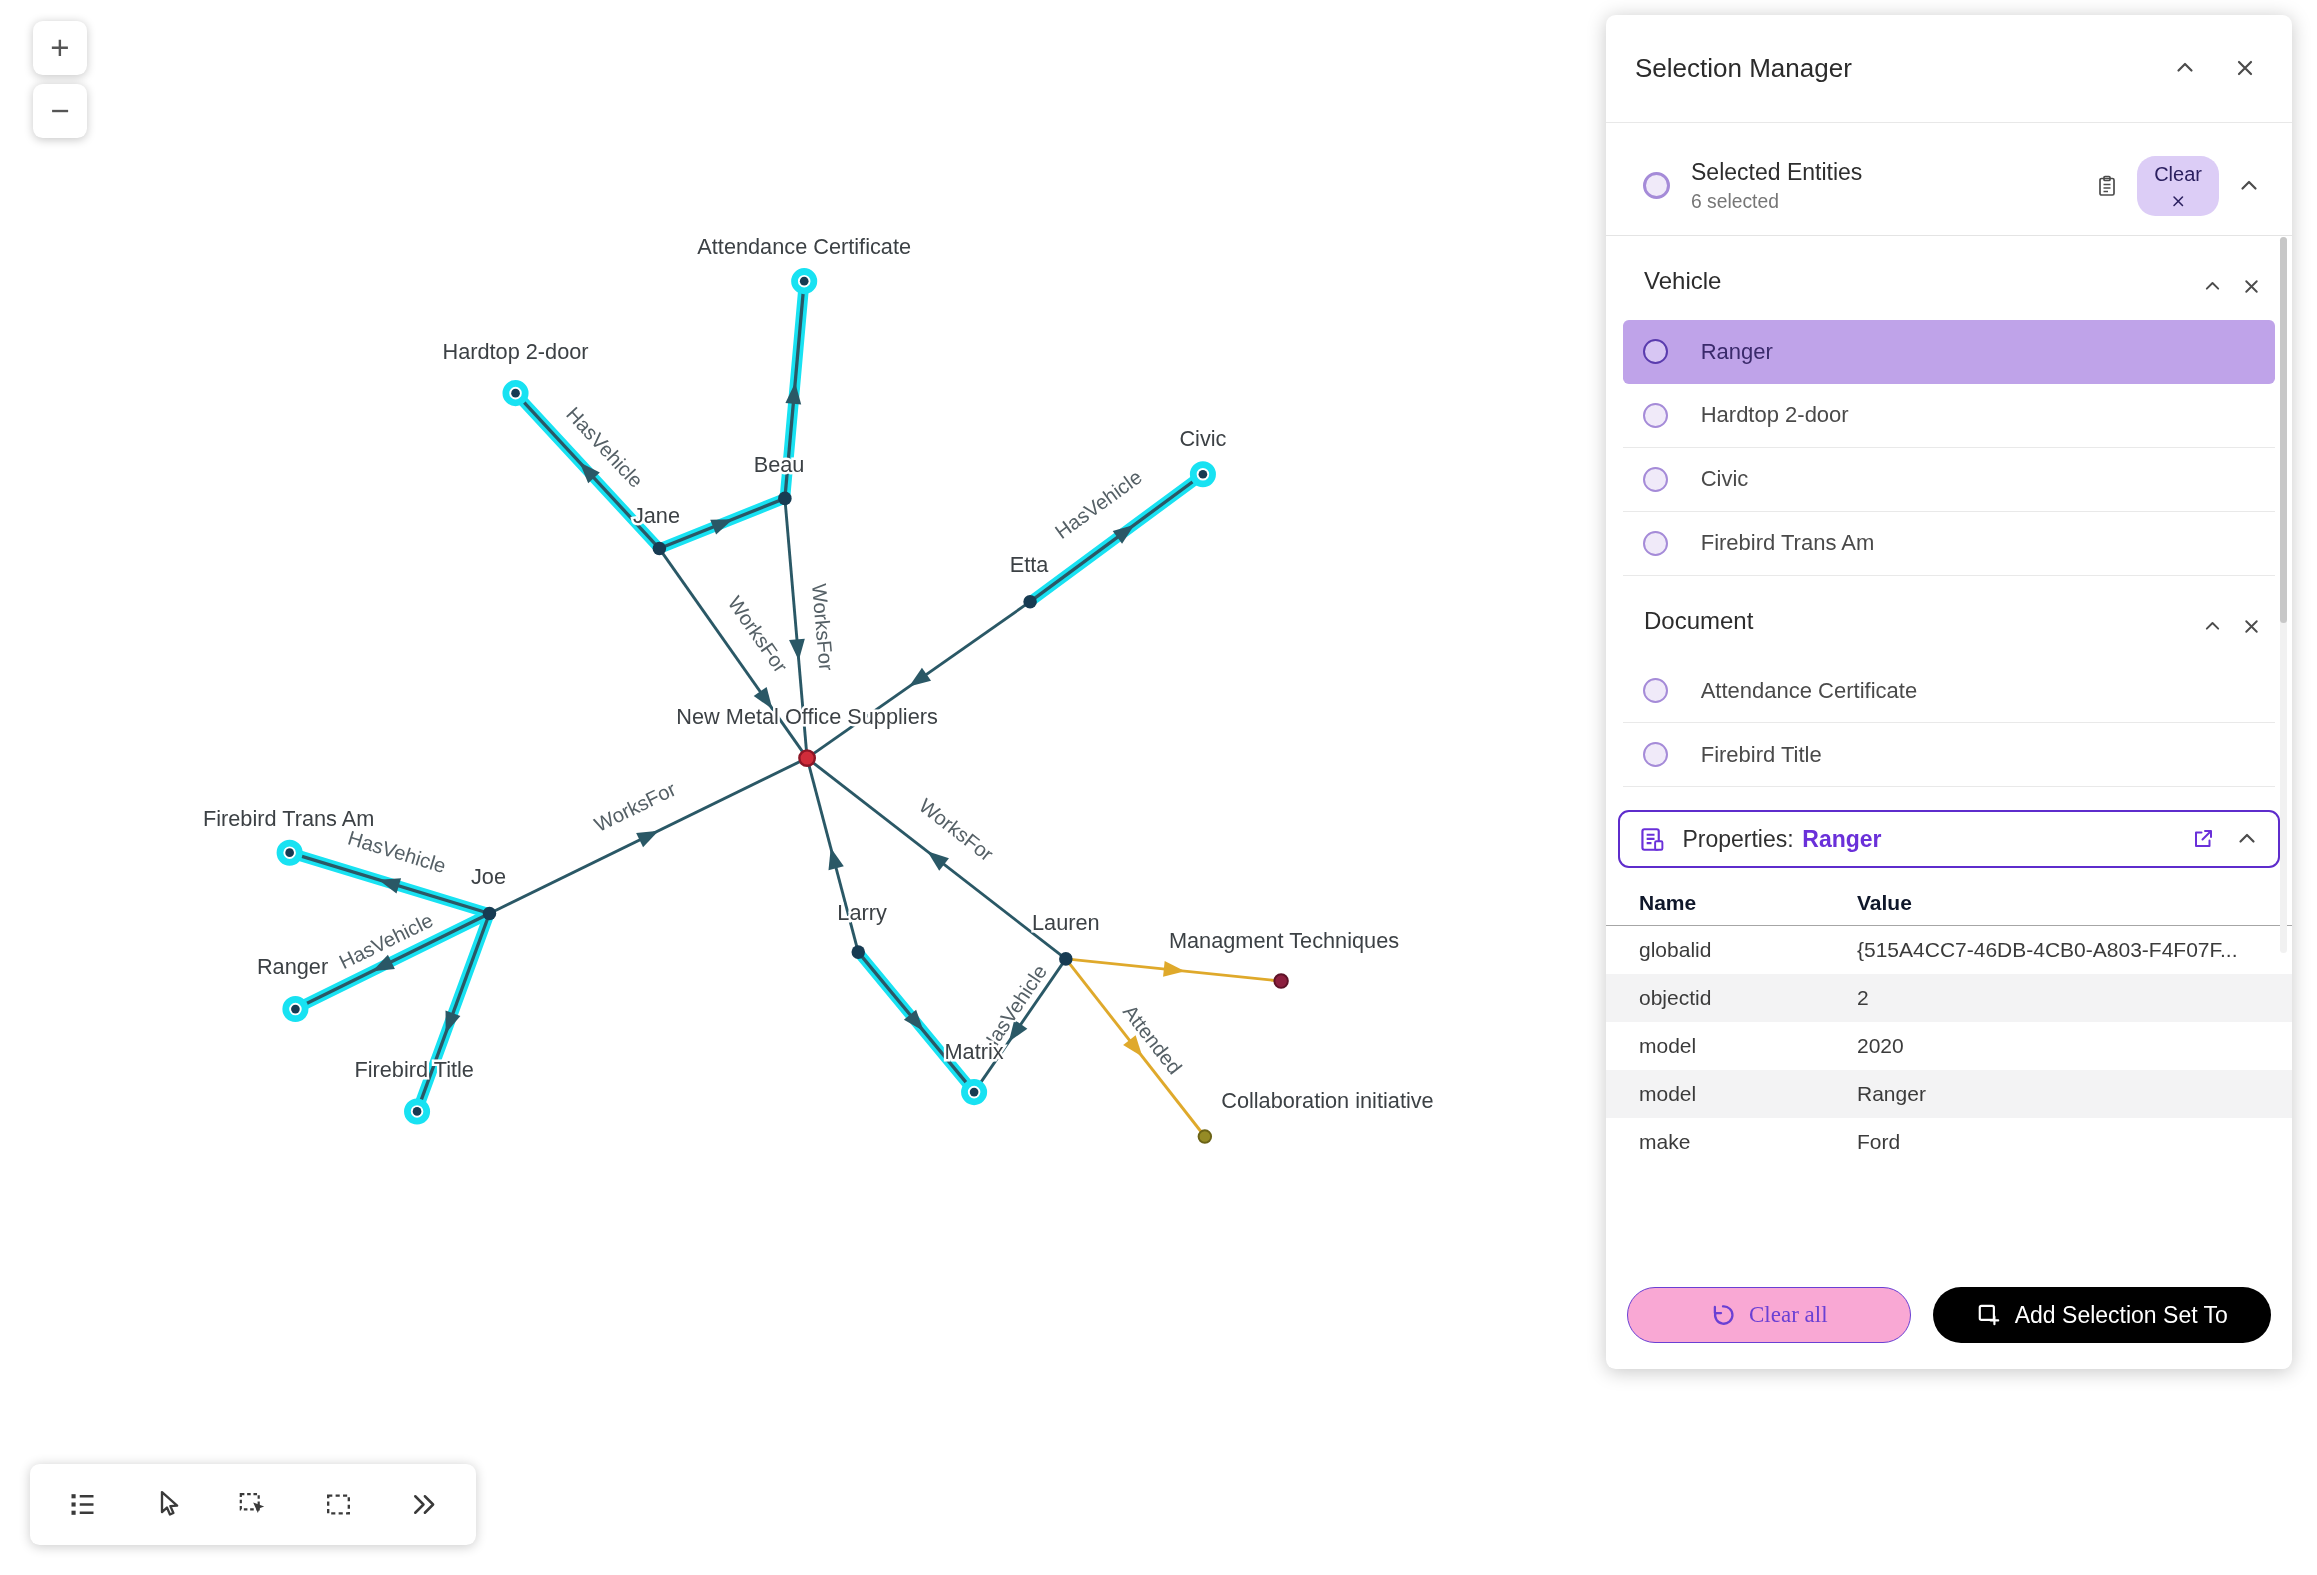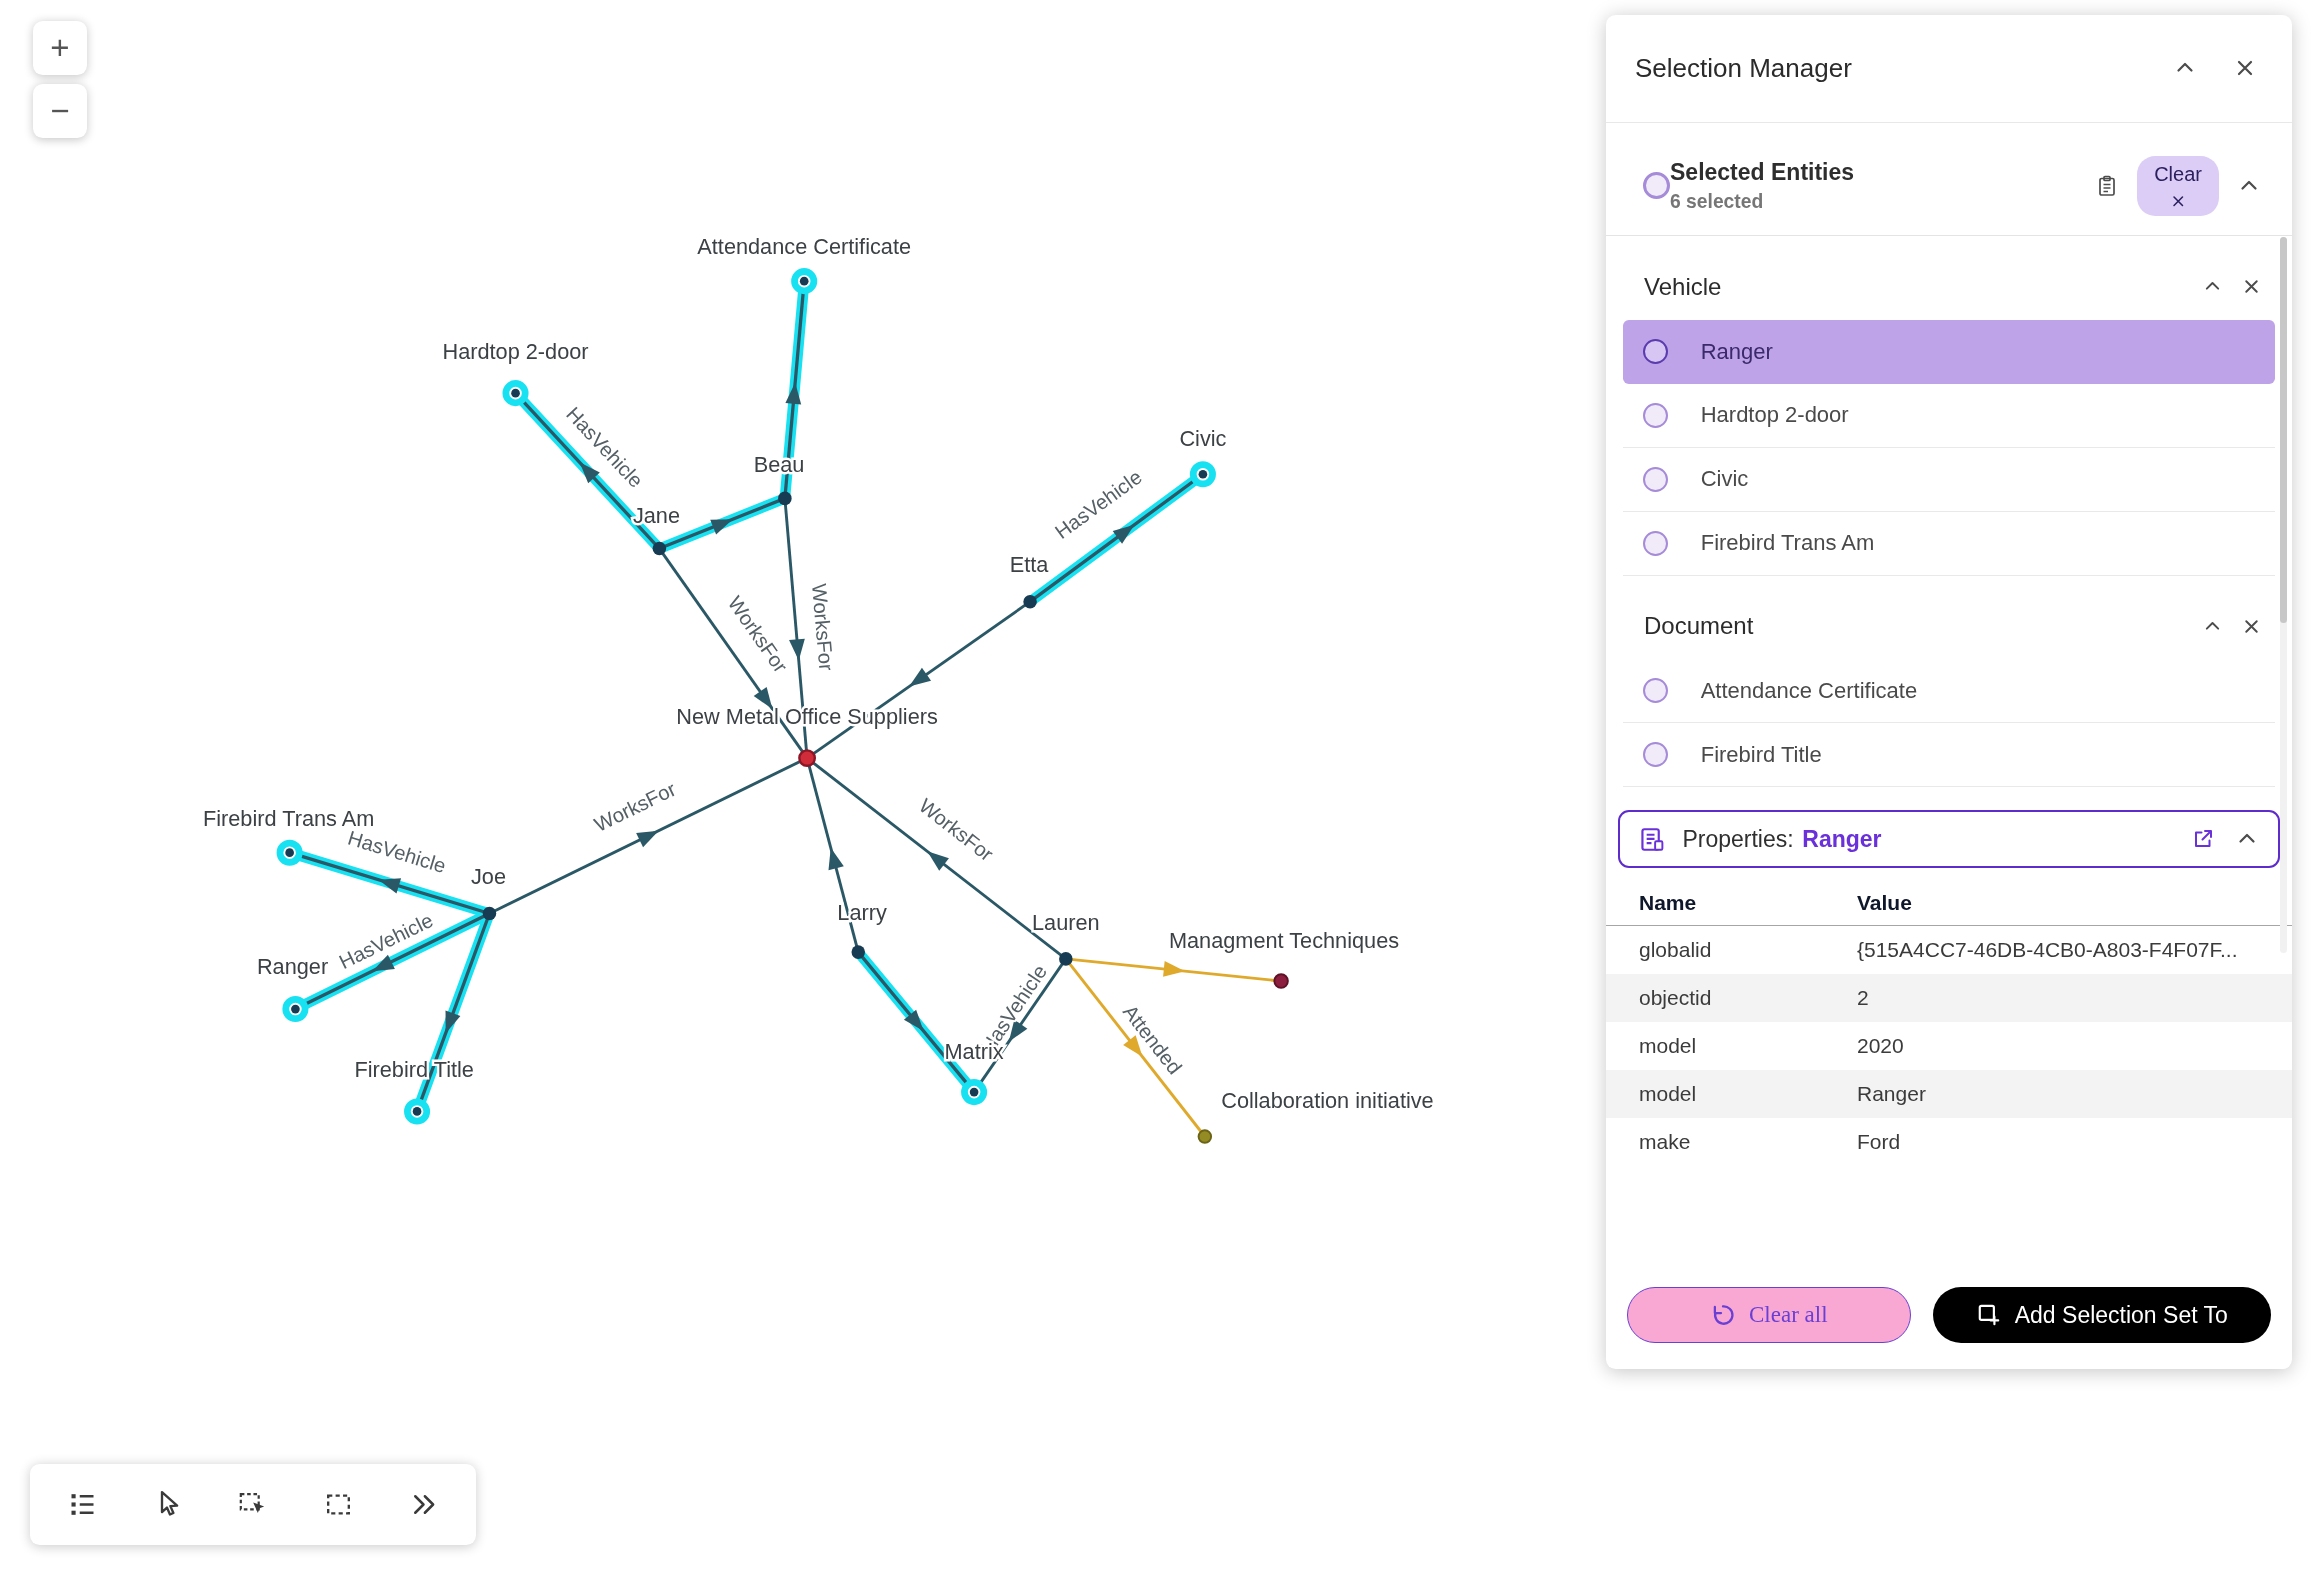--- a/index.html
+++ b/index.html
@@ -63,31 +63,31 @@
   .panel-body { flex: 1 1 auto; position: relative; overflow: hidden; }
 
   .sel-ent {
     display: flex; align-items: center;
     padding: 33px 21px 19.3px 37px; border-bottom: 1px solid #e4e4e4;
   }
   .circle-badge {
     width: 27px; height: 27px; border-radius: 50%;
     border: 3.4px solid #a58bd8; background: #f0eaf9; flex: 0 0 auto;
   }
-  .sel-ent-text { flex: 1; font-weight: bold; }
+  .sel-ent-text { margin-left: 21px; flex: 1; }
   .sel-ent-title { font-size: 23px; color: #2e2e2e; }
   .sel-ent-count { font-size: 19.3px; color: #767676; margin-top: 4.8px; }
   .clear-pill {
     display: flex; align-items: center; gap: 7.7px; border: none; cursor: pointer;
     background: #dccdf6; color: #2c2160; border-radius: 18.3px;
     padding: 7.7px 17.4px; font-size: 20px; margin: 0 7.7px; font-family: "Liberation Sans", sans-serif; flex-direction: column;
   }
   .clear-pill svg { width: 14.5px; height: 14.5px; }
 
-  .group-header { display: flex; align-items: center; padding: 31px 21px 13.5px 38px; }
+  .group-header { display: flex; align-items: flex-start; padding: 31px 21px 13.5px 38px; }
   .group-name { font-size: 24px; color: #2c2c2c; flex: 1; }
 
   .list-row {
     display: flex; align-items: center; height: 64px;
     margin: 0 17.4px; padding: 0 11.6px 0 19.3px;
     border-bottom: 1px solid #e9e9e9; cursor: pointer;
   }
   .list-row .circle-badge { width: 25px; height: 25px; border-width: 2.9px; }
   .list-label { margin-left: 33px; font-size: 22px; color: #4a4a4a; }
   .list-row.selected { background: #bfa3e9; border-radius: 5.8px; border-bottom: none; }

